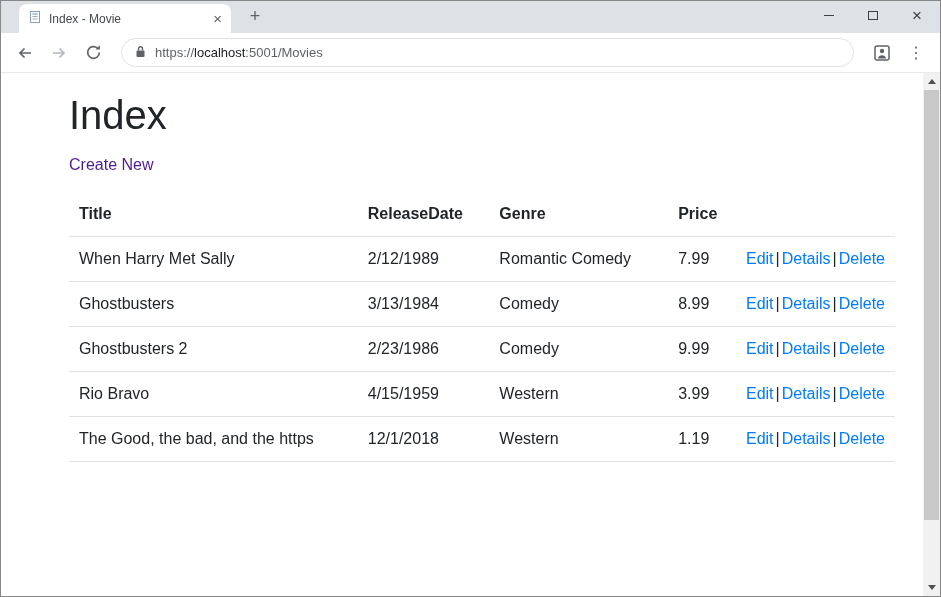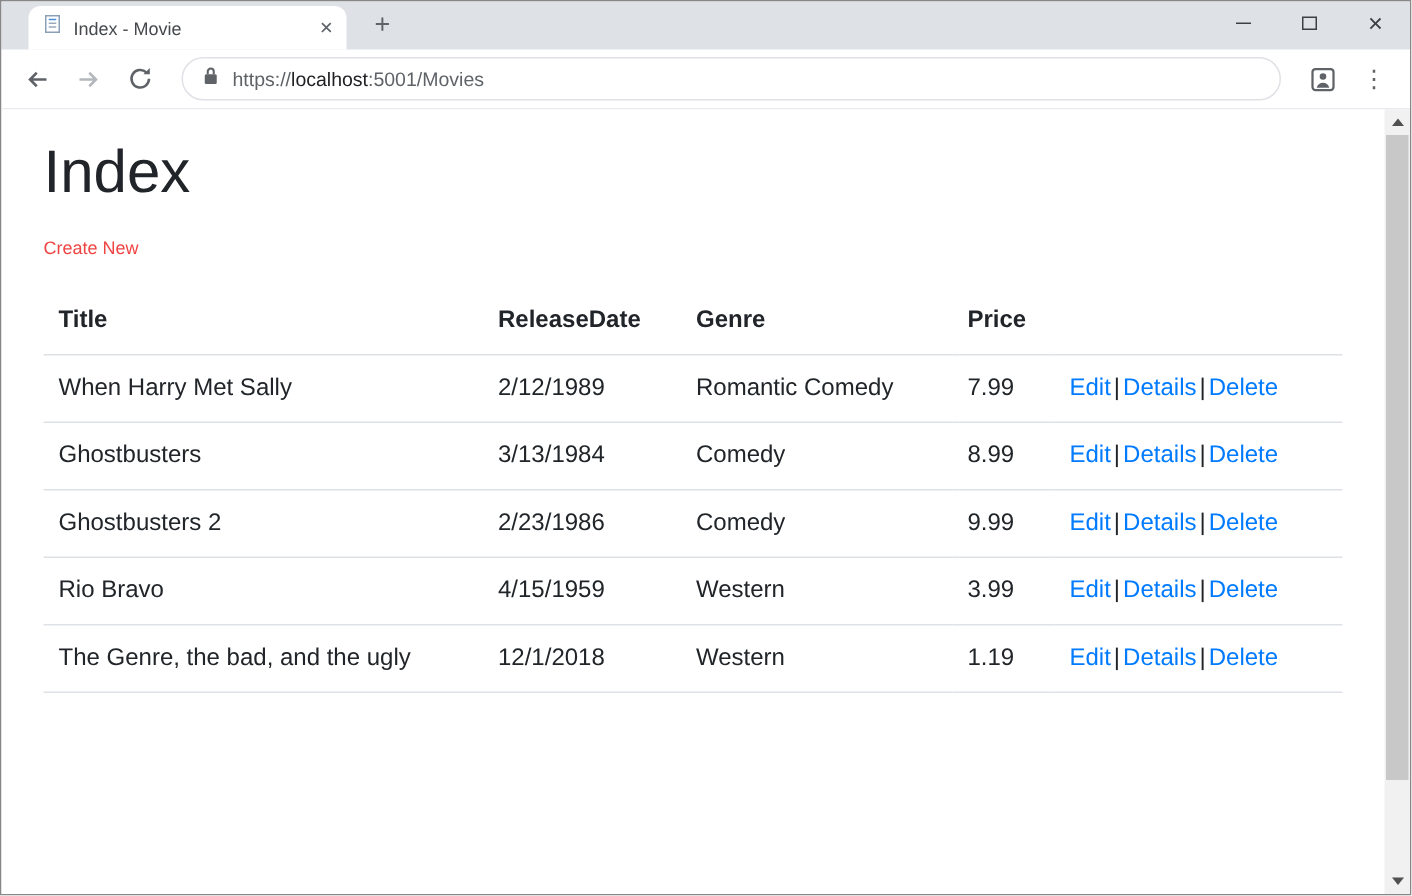--- a/index.html
+++ b/index.html
@@ -36,23 +36,23 @@
   .sb-up { top: 0; } .sb-down { bottom: 0; }
   .tri-up { width: 0; height: 0; border-left: 4px solid transparent; border-right: 4px solid transparent; border-bottom: 5px solid #505050; }
   .tri-down { width: 0; height: 0; border-left: 4px solid transparent; border-right: 4px solid transparent; border-top: 5px solid #505050; }
   .sb-thumb { position: absolute; top: 17px; left: 1px; width: 15px; height: 430px; background: #c8c8c8; }
 
   
   .navbar { height: 51px; display: flex; align-items: center; padding: 0 28px; border-bottom: 1px solid #e7e7e7; box-shadow: 0 2px 3px rgba(0,0,0,.04); gap: 6px; flex: 0 0 auto; }
   .brand { font-size: 20px; color: #1b1b1b; text-decoration: none; margin-right: 16px; }
   .nav-link { font-size: 16px; color: #4f4f4f; text-decoration: none; padding: 8px 9px; }
 
-  main { flex: 1 0 auto; padding: 16px 28px 0; }
+  main { flex: 1 0 auto; padding: 16px 28px 0; margin-left: 40px; }
   h1 { font-size: 40px; font-weight: 400; color: #212529; margin: 4px 0 18px; }
-  .create { color: #ef4444; font-size: 12px; text-decoration: none; }
+  .create { color: #4c1d95; font-size: 16px; text-decoration: none; }
 
   table { width: 100%; border-collapse: collapse; margin-top: 18px; }
   th, td { text-align: left; padding: 13px 10px; font-size: 16px; color: #212529; border-bottom: 1px solid #dee2e6; vertical-align: middle; }
   th { font-weight: 700; }
   .c1 { width: 293px; } .c2 { width: 132px; } .c3 { width: 181px; } .c4 { width: 68px; }
   td a { color: #007bff; text-decoration: none; }
   .sep { color: #212529; margin: 0 2px; }
 
   footer { margin-top: auto; border-top: 1px solid #e5e5e5; padding: 15px 28px 20px; font-size: 16px; color: #6c757d; flex: 0 0 auto; }
   footer a { color: #007bff; text-decoration: none; }
@@ -176,21 +176,21 @@
             <tr>
               <td>Rio Bravo</td>
               <td>4/15/1959</td>
               <td>Western</td>
               <td>3.99</td>
               <td>
                 <a href="#">Edit</a><span class="sep">|</span><a href="#">Details</a><span class="sep">|</span><a href="#">Delete</a>
               </td>
             </tr>
             <tr>
-              <td>The Genre, the bad, and the ugly</td>
+              <td>The Good, the bad, and the https</td>
               <td>12/1/2018</td>
               <td>Western</td>
               <td>1.19</td>
               <td>
                 <a href="#">Edit</a><span class="sep">|</span><a href="#">Details</a><span class="sep">|</span><a href="#">Delete</a>
               </td>
             </tr>
           </tbody>
         </table>
       </main>

